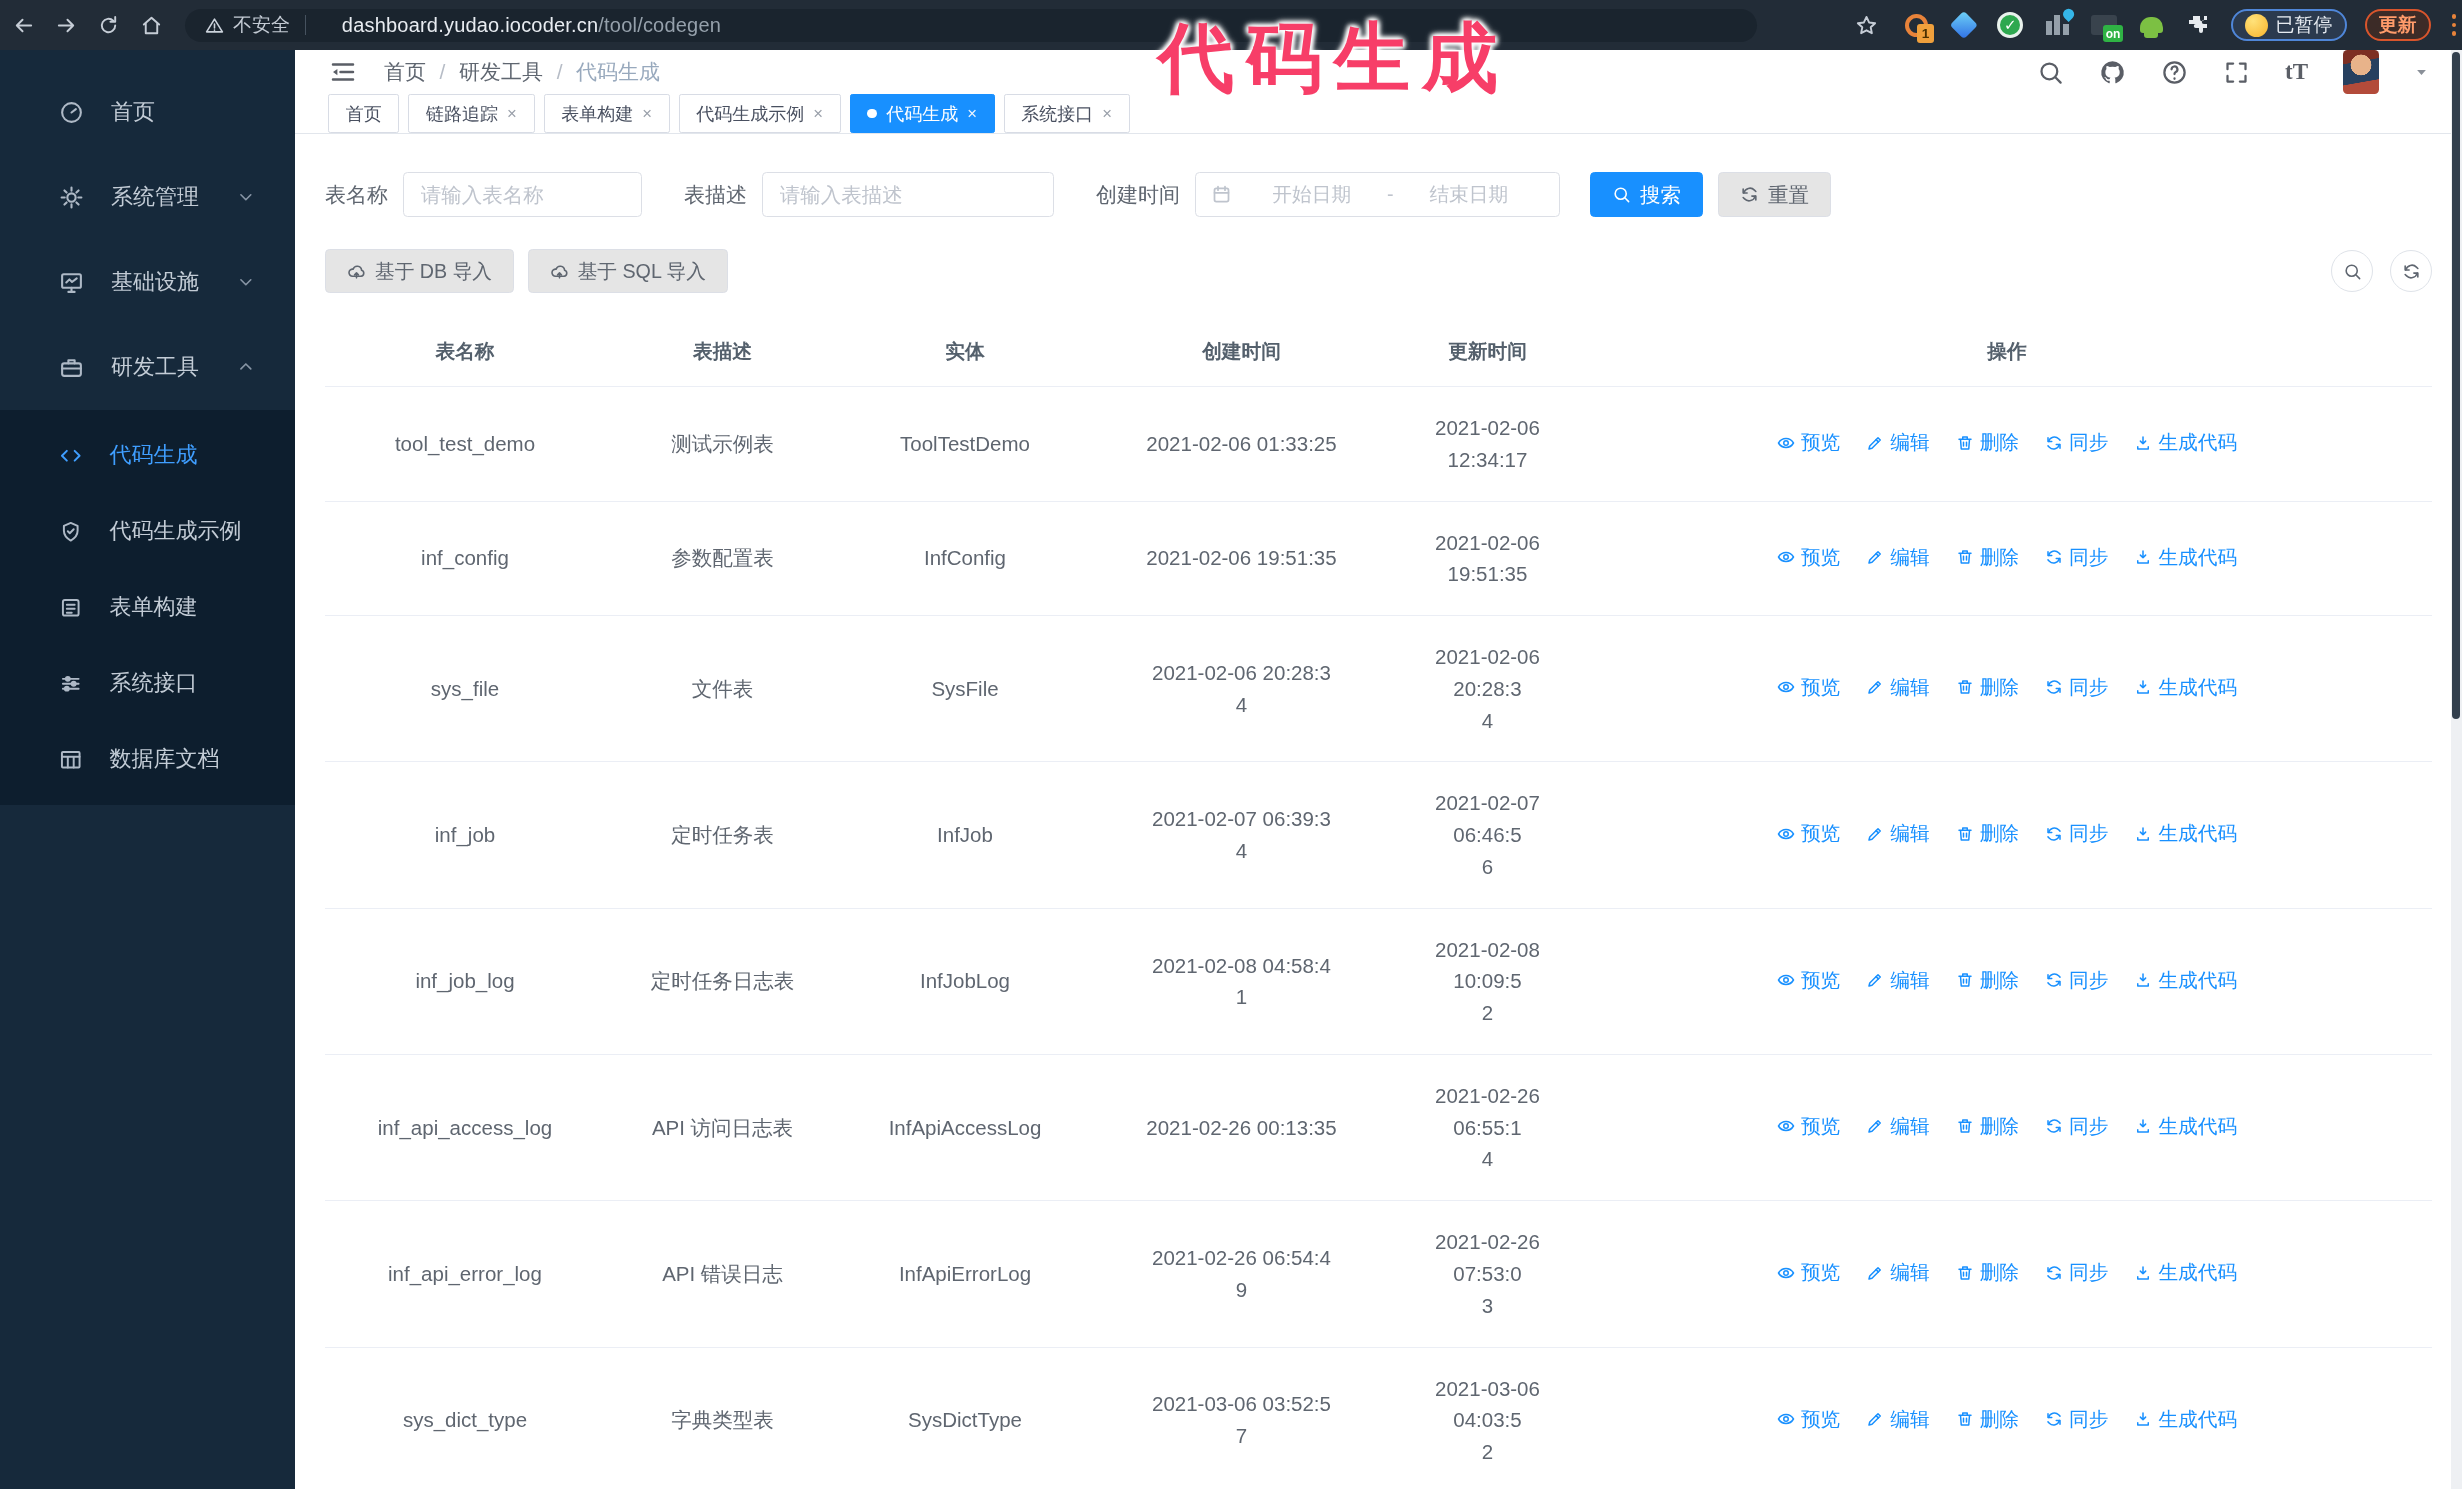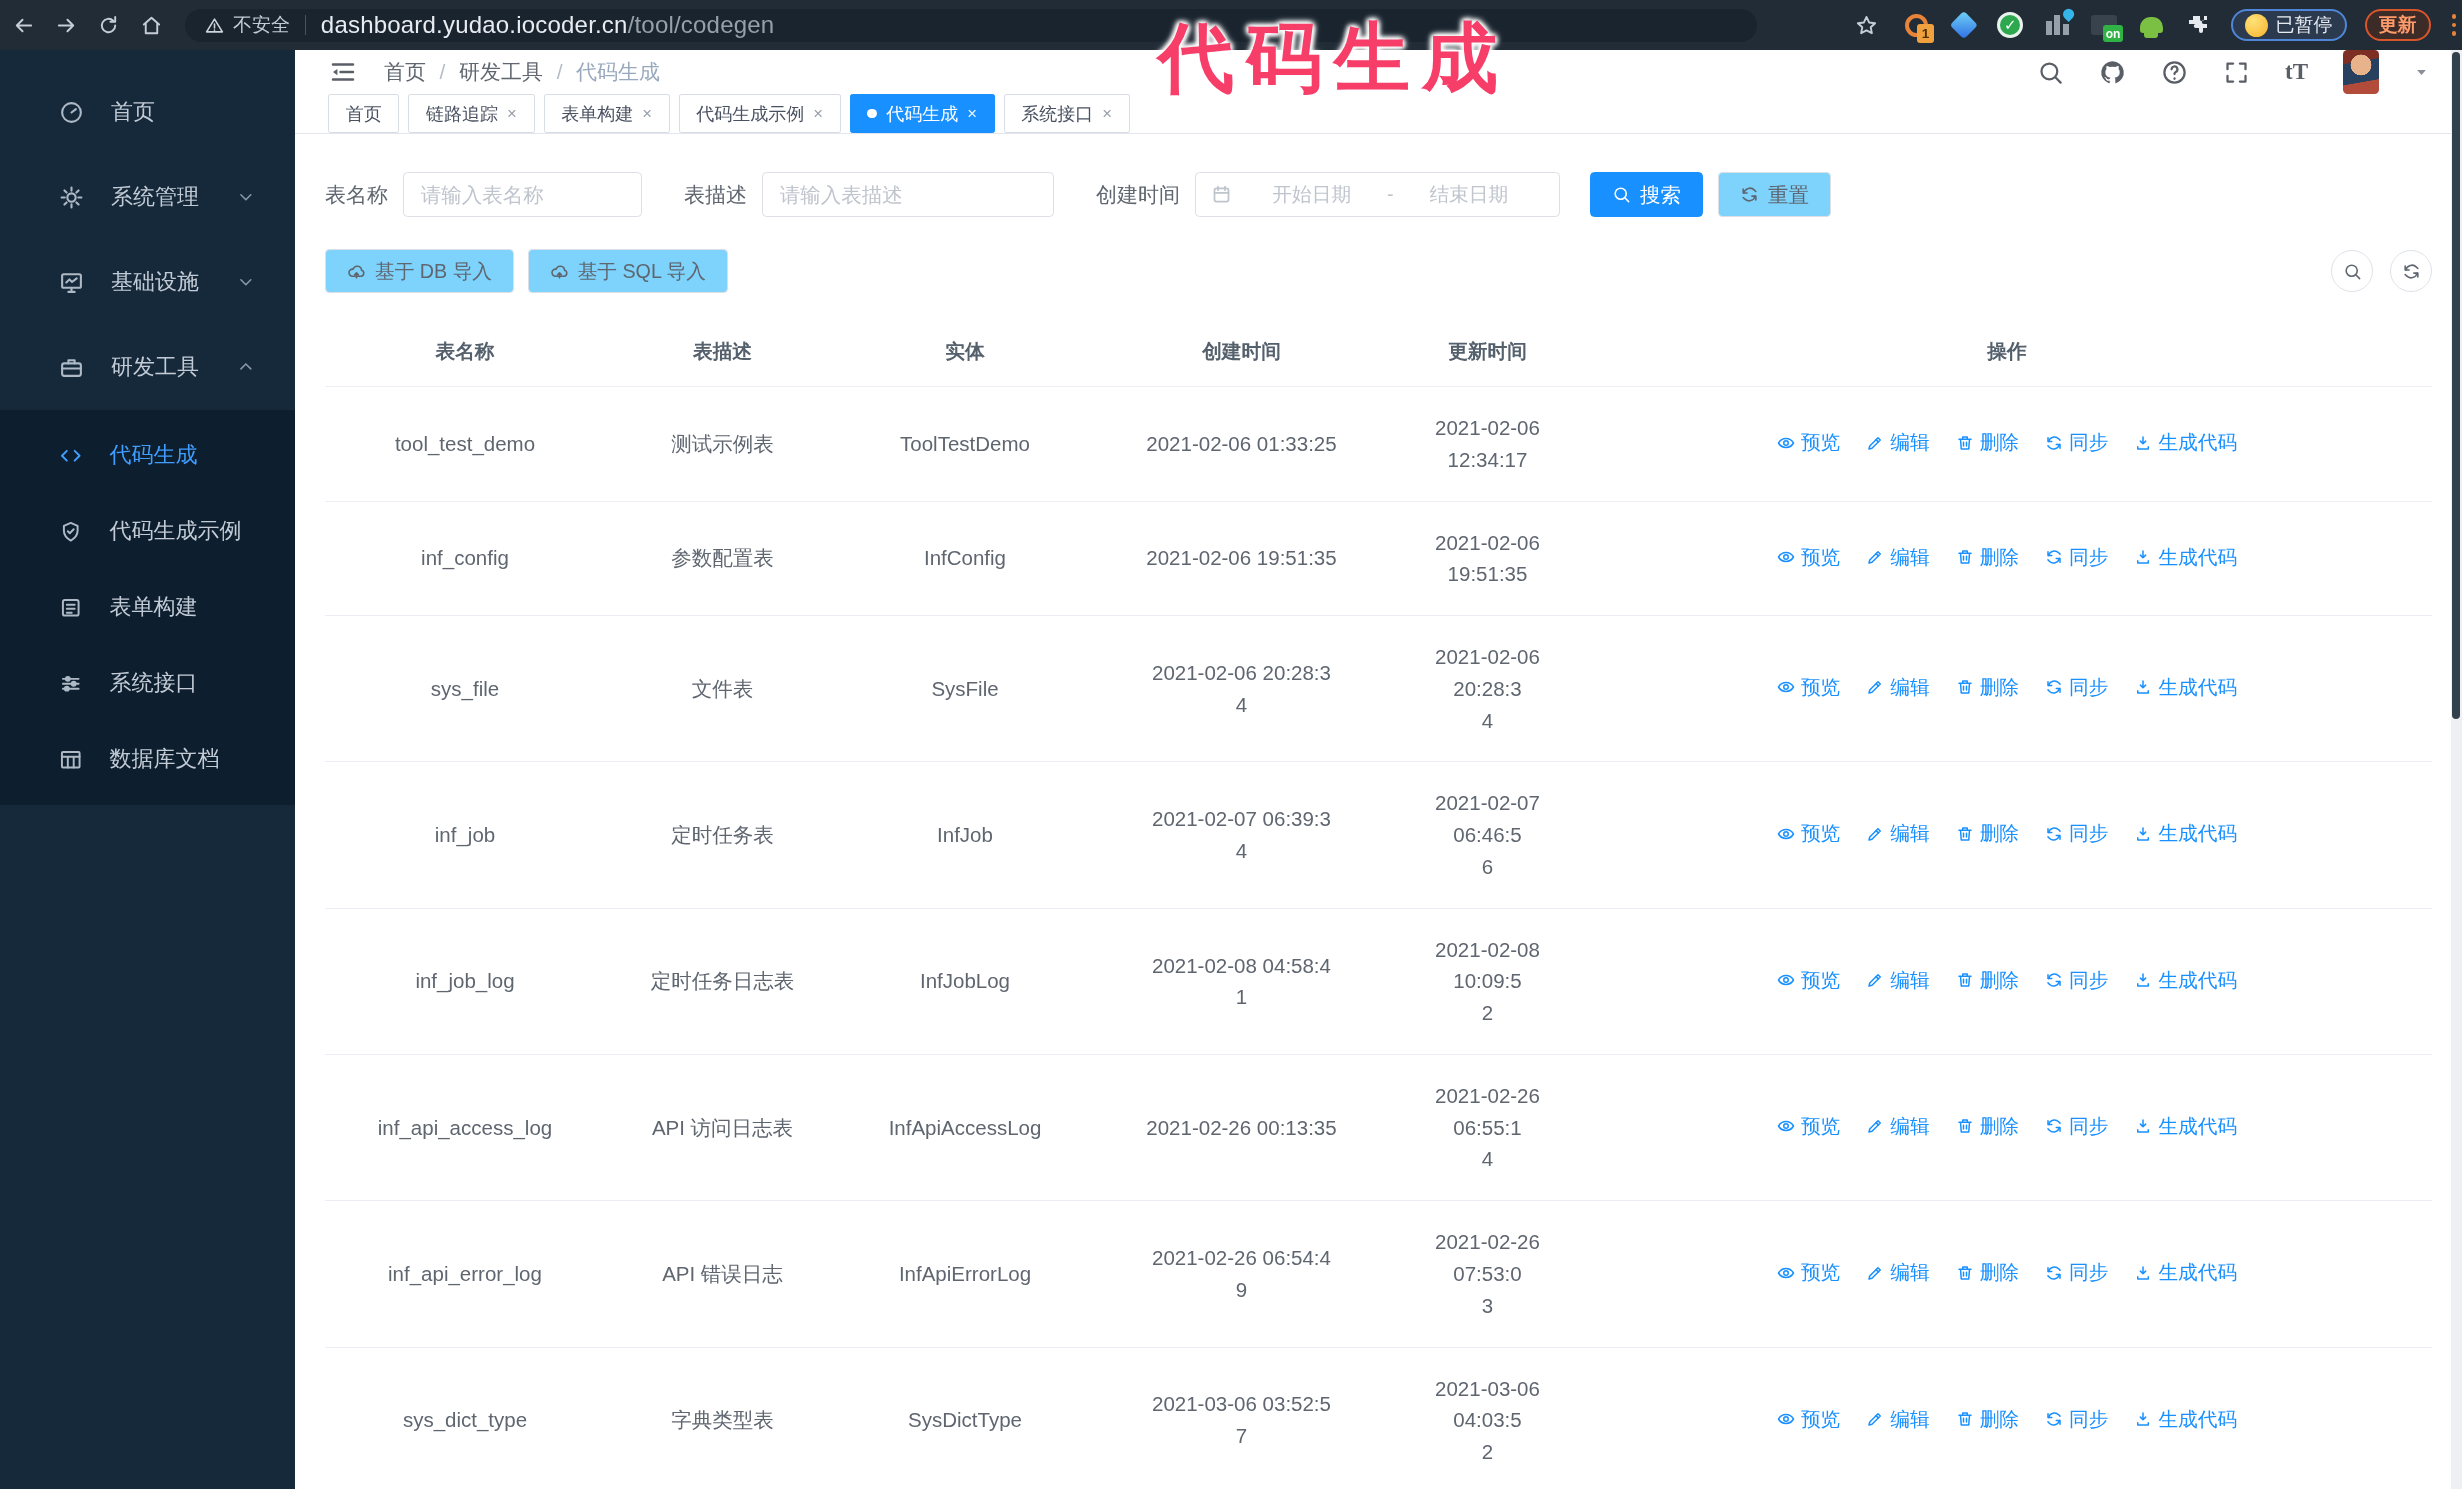--- a/index.html
+++ b/index.html
@@ -6,21 +6,21 @@
   html,body { width:2462px; height:1490px; overflow:hidden; font-family:"Liberation Sans","DejaVu Sans",sans-serif; background:#fff; }
   .svg { display:block; width:1em; height:1em; stroke:currentColor; fill:none; stroke-width:2; stroke-linecap:round; stroke-linejoin:round; }
 
   
   .chrome { height:50px; background:#222c37; display:flex; align-items:center; padding:0 6px; position:relative; z-index:5; }
   .nav-btn { width:35px; height:35px; display:flex; align-items:center; justify-content:center; color:#c6cdd6; font-size:23px; margin-right:7.6px; border-radius:50%; }
   .url-bar { flex:1; max-width:1572px; height:33px; margin:0 15px 0 9px; background:#1a242e; border-radius:16.7px; display:flex; align-items:center; padding:0 19.7px; }
   .warn { color:#ccd3dc; font-size:19px; display:flex; align-items:center; margin-right:9px; }
   .sec-label { color:#c3cad3; font-size:19px; }
   .url-div { width:0.8px; height:19.7px; background:#46525f; margin:0 15px; }
-  .url-text { font-size:24px; color:#e8ecf1; letter-spacing:0.2px; }
+  .url-text { font-size:20px; color:#e8ecf1; letter-spacing:0.2px;margin-left:21px; }
   .url-text .path { color:#95a0ab; }
   .chrome-right { margin-left:auto; display:flex; align-items:center; gap:18px; }
   .ext { width:29px; height:29px; display:flex; align-items:center; justify-content:center; position:relative; }
   .ext-ring { width:23px; height:23px; border:4.5px solid #e8833a; border-radius:50%; }
   .ext-badge { position:absolute; right:-3px; bottom:-3px; background:#f0a03c; color:#4a3000; font-size:13.6px; line-height:1; padding:2.3px 4.5px; border-radius:3px; font-weight:bold; }
   .ext-diamond { width:19.7px; height:19.7px; transform:rotate(45deg); background:linear-gradient(135deg,#6fd3f7,#2f6fe4); border-radius:3.8px; }
   .ext-green { width:26px; height:26px; background:#2ea84f; border:3px solid #e9f2ec; border-radius:50%; color:#fff; font-size:15px; display:flex; align-items:center; justify-content:center; }
   .ext-cols { display:flex; gap:2.3px; align-items:flex-end; position:relative; }
   .ext-cols i { width:6px; background:#95a0aa; display:block; }
   .ext-drop { position:absolute; right:-4.5px; top:-6px; width:10.6px; height:10.6px; background:#35b6e8; border-radius:50% 50% 50% 0; transform:rotate(-45deg); }
@@ -76,21 +76,21 @@
   .content { padding:0 30px; flex:1; }
   .filters { margin-top:38px; display:flex; align-items:center; }
   .f-label { font-size:21px; color:#5f6670; font-weight:500; margin-right:15px; white-space:nowrap; }
   .inp { height:45px; border:0.8px solid #dcdfe6; border-radius:4.5px; font-size:20.5px; color:#606266; padding:0 16.7px; font-family:inherit; }
   .inp::placeholder { color:#bfc4cd; }
   .gap { width:42px; }
   .range { width:365px; height:45px; border:0.8px solid #dcdfe6; border-radius:4.5px; display:flex; align-items:center; padding:0 15px; color:#bfc4cd; }
   .range .cal { font-size:21px; display:flex; margin-right:4.5px; }
   .range span { font-size:19.7px; }
   .range .ph { flex:1; text-align:center; }
-  .btn { height:45px; border-radius:4.5px; display:inline-flex; align-items:center; gap:9px; font-size:20.5px; padding:0 21px; cursor:pointer; border:0.8px solid #dcdfe6; background:#7dd3fc; color:#5f6670; font-family:inherit; }
+  .btn { height:45px; border-radius:4.5px; display:inline-flex; align-items:center; gap:9px; font-size:20.5px; padding:0 21px; cursor:pointer; border:0.8px solid #dcdfe6; background:#e5e5e5; color:#5f6670; font-family:inherit; }
   .btn .bi { font-size:19px; display:flex; }
   .btn.primary { background:#1890ff; border-color:#1890ff; color:#fff; }
   .search-btn { margin-left:30px; }
   .reset-btn { margin-left:15px; }
 
   .toolbar { margin-top:32px; display:flex; align-items:center; }
   .toolbar .btn { height:44px; font-size:19.7px; }
   .toolbar .btn + .btn { margin-left:13.6px; }
   .circles { margin-left:auto; display:flex; gap:16.7px; }
   .cbtn { width:42px; height:42px; border-radius:50%; border:0.8px solid #dfe3e9; display:flex; align-items:center; justify-content:center; color:#5f6670; font-size:19px; background:#fff; cursor:pointer; }

